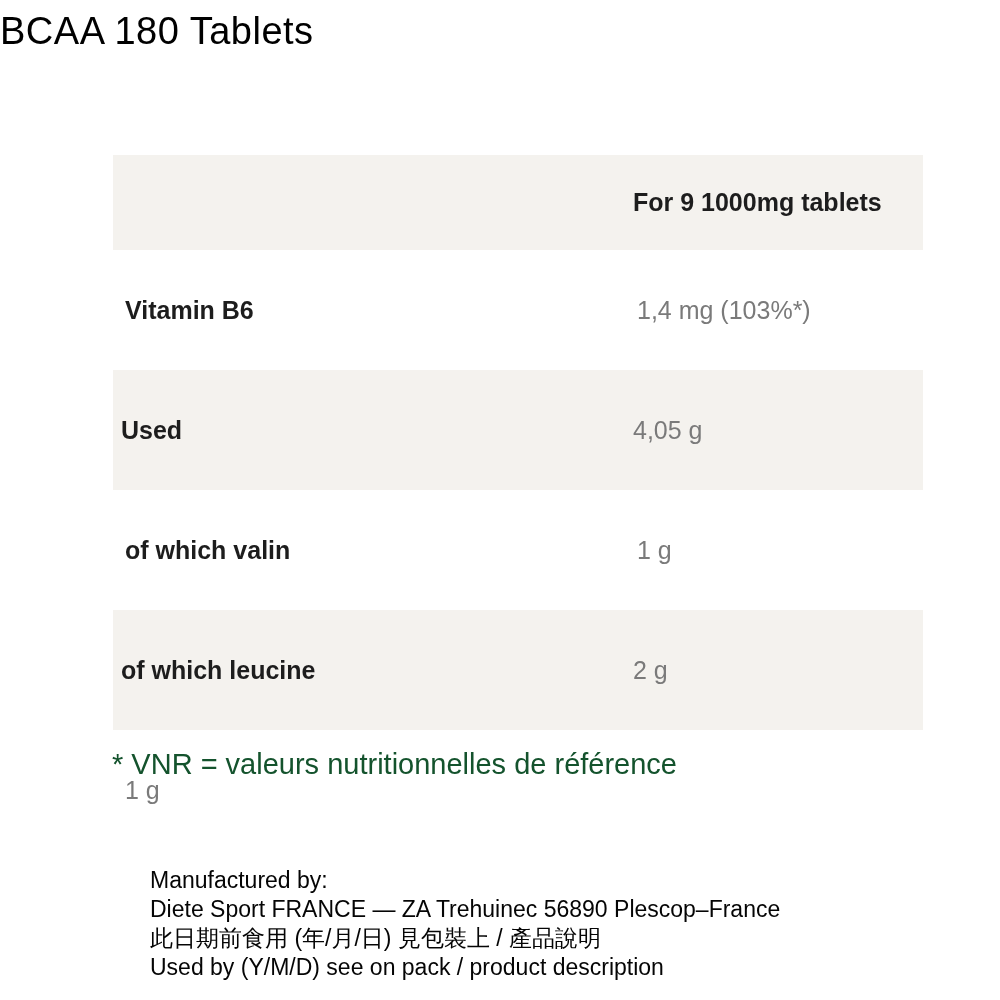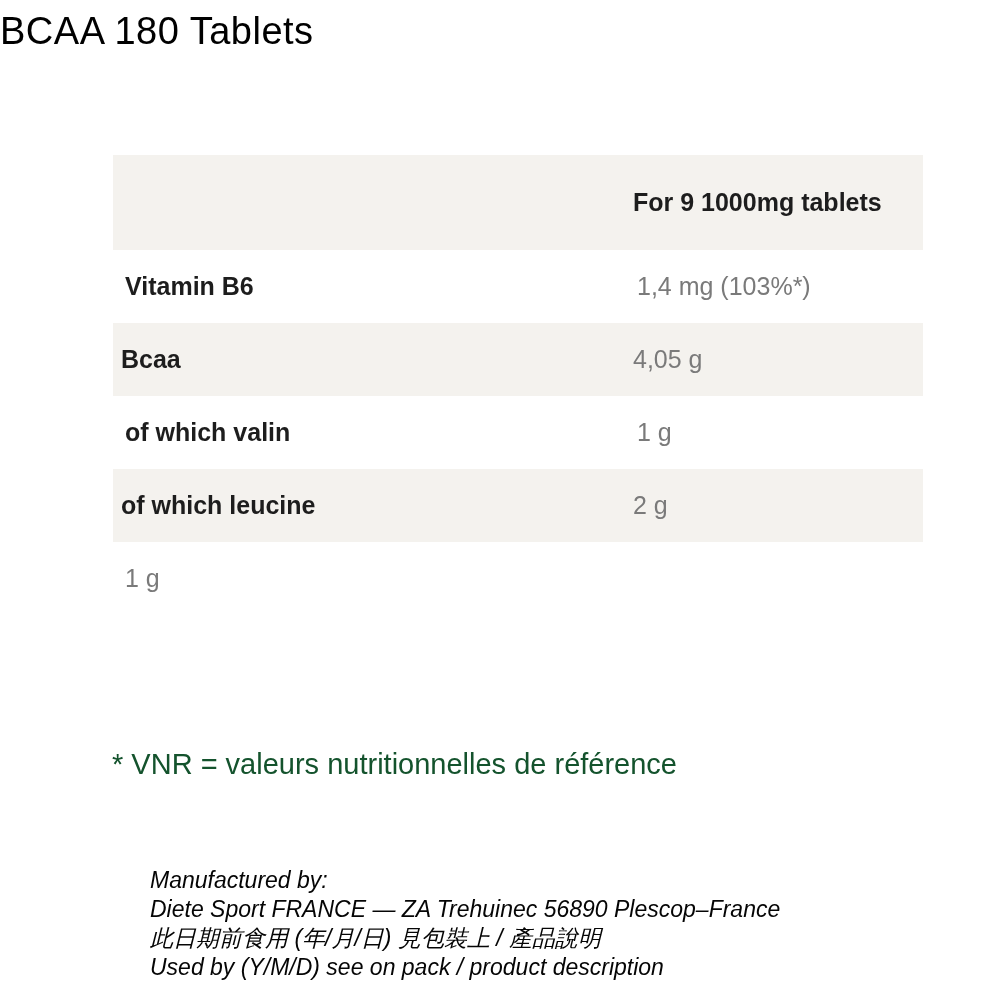--- a/index.html
+++ b/index.html
@@ -30,21 +30,21 @@
     position: absolute;
     left: 113px;
     top: 155px;
     width: 810px;
   }
   .t-row {
     display: flex;
     align-items: center;
     padding-left: 12px;
     box-sizing: border-box;
-    height: 73px;
+    height: 120px;
   }
   .t-row.header { height: 95px; }
   .t-row.shaded { background: #f4f2ee; padding-left: 8px; }
   .t-label {
     width: 512px;
     flex: 0 0 512px;
     font-size: 25px;
     font-weight: bold;
     color: #1d1d1d;
   }
@@ -64,21 +64,20 @@
     font-size: 29px;
     color: #14532d;
   }
   .manufacturer {
     position: absolute;
     left: 150px;
     top: 866px;
     font-size: 23px;
     line-height: 29px;
     color: #050505;
-    font-style: italic;
   }
   .manufacturer div { white-space: nowrap; }
 </style>
 </head>
 <body>
 
 <div class="page">
 
   <div class="title">BCAA 180 Tablets</div>
 
@@ -88,21 +87,21 @@
       <div class="t-label"></div>
       <div class="t-value header-value">For 9 1000mg tablets</div>
     </div>
 
     <div class="t-row">
       <div class="t-label">Vitamin B6</div>
       <div class="t-value">1,4 mg (103%*)</div>
     </div>
 
     <div class="t-row shaded">
-      <div class="t-label">Bcaa</div>
+      <div class="t-label">Used</div>
       <div class="t-value">4,05 g</div>
     </div>
 
     <div class="t-row">
       <div class="t-label">of which valin</div>
       <div class="t-value">1 g</div>
     </div>
 
     <div class="t-row shaded">
       <div class="t-label">of which leucine</div>

